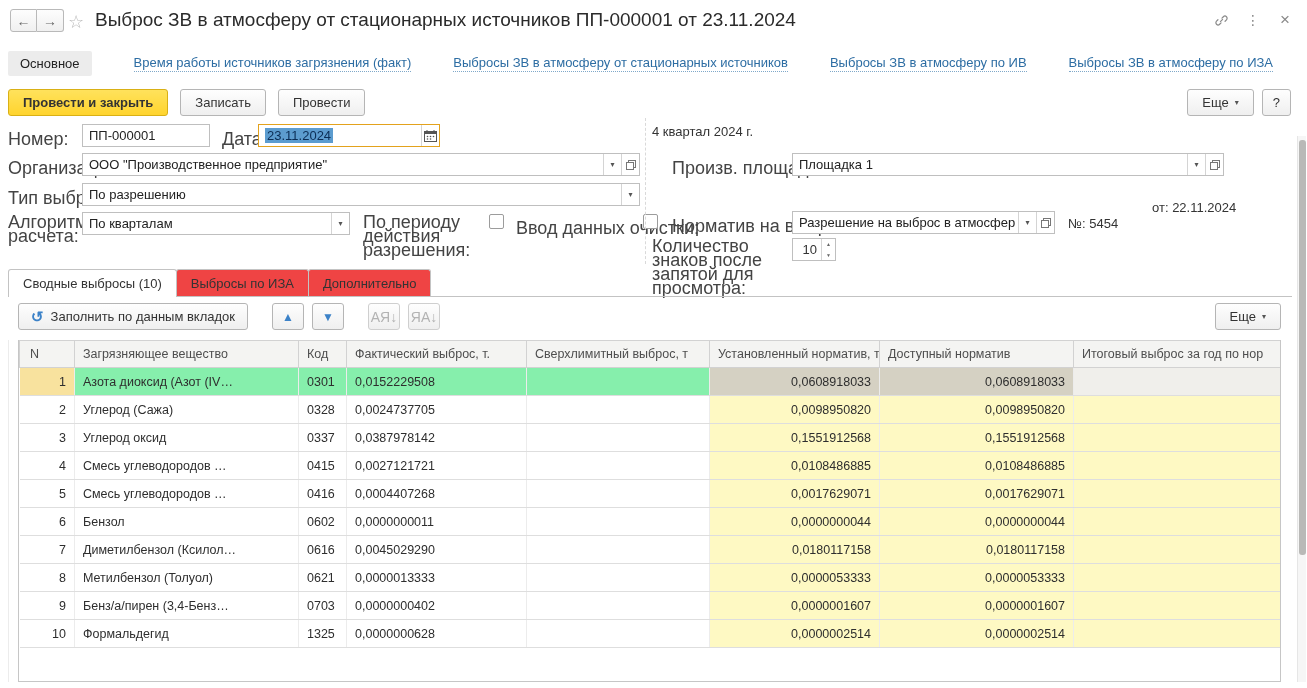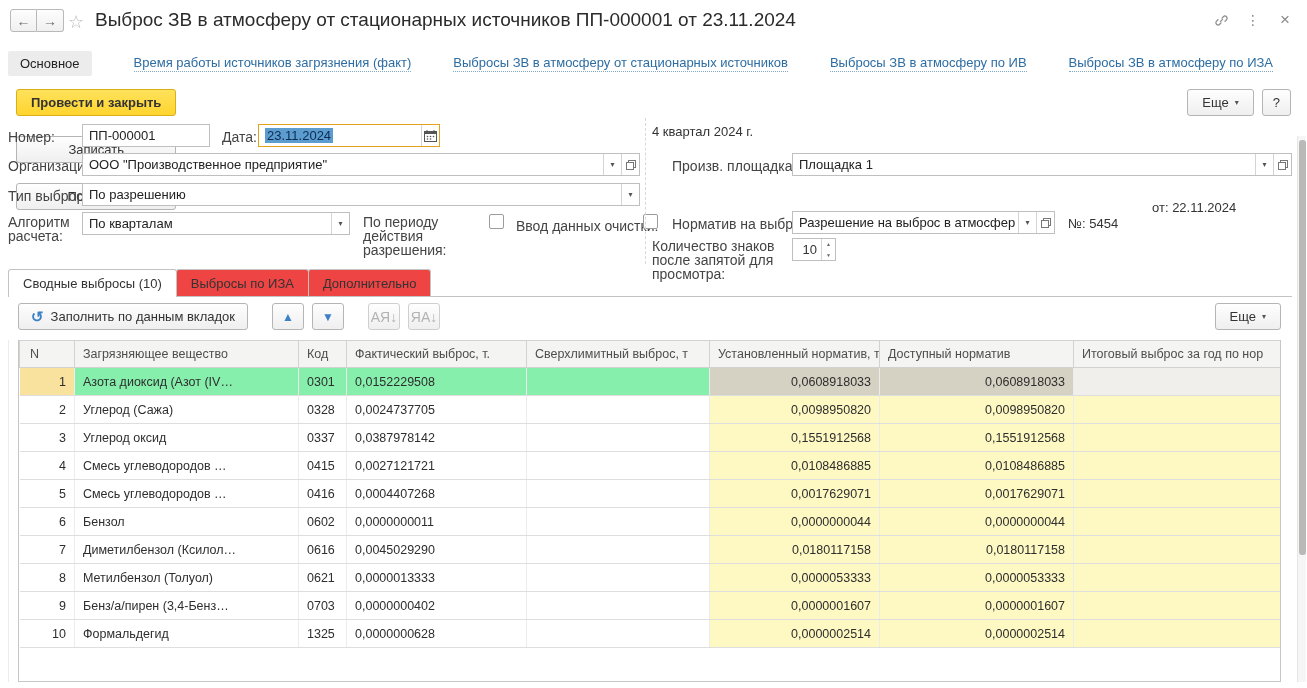--- a/index.html
+++ b/index.html
@@ -22,26 +22,26 @@
   
   .navbar { position:absolute; left:8px; top:49px; height:28px; display:flex; align-items:center; gap:42px; white-space:nowrap; }
   .navactive { background:#ececec; padding:5px 12px; font-size:13px; color:#222; border-radius:2px; }
   .navlink { font-size:13px; color:#2d6da3; border-bottom:1px dotted #7fa8c9; padding-bottom:1px; cursor:pointer; }
 
   
   .cmdbar { position:absolute; left:8px; top:89px; width:1291px; height:28px; }
   .btn { display:inline-flex; align-items:center; justify-content:center; height:27px; border:1px solid #b5b5b5;
          background:linear-gradient(#fefefe,#efefef); border-radius:3px; padding:0 14px; font-size:13px; color:#333; cursor:pointer; }
   .btn-primary { background:linear-gradient(#ffe25c,#ffd42e); border:1px solid #d9b015; font-weight:bold; }
-  .cmd-left { position:absolute; left:8px; top:0; display:flex; gap:20px;flex-direction:column; }
+  .cmd-left { position:absolute; left:0; top:0; display:flex; gap:12px; }
   .cmd-right { position:absolute; right:8px; top:0; display:flex; gap:8px; }
   .dd-arrow { font-size:8px; color:#555; margin-left:6px; }
 
   
-  .label { position:absolute; font-size:14px; color:#444; white-space:nowrap; }
+  .label { position:absolute; font-size:18px; color:#444; white-space:nowrap; }
   .label2 { white-space:normal; line-height:14px; }
   .field { position:absolute; height:23px; border:1px solid #bfbfbf; background:#fff; display:flex; align-items:center; font-size:13px; color:#222; }
   .field .val { flex:1; padding:0 6px; white-space:nowrap; overflow:hidden; }
   .fbtn { width:18px; height:100%; border-left:1px solid #d4d4d4; display:flex; align-items:center; justify-content:center; color:#555; cursor:pointer; flex:none; }
   .fbtn.small { font-size:8px; }
   .field.focused { border:1px solid #e3a21d; }
   .seltext { background:#5c9ccf; color:#0b2d55; padding:1px 2px; }
   .divider-v { position:absolute; left:645px; top:118px; height:146px; border-left:1px dashed #d9d9d9; }
   .quarter { position:absolute; left:652px; top:124px; font-size:13px; color:#333; }
   .checkbox { position:absolute; width:15px; height:15px; border:1px solid #9c9c9c; background:#fff; border-radius:2px; cursor:pointer; }
@@ -198,21 +198,21 @@
   <div class="label label2" style="left:363px; top:215px; width:122px;">По периоду действия разрешения:</div>
   <div class="checkbox" style="left:489px; top:214px;"></div>
   <div class="label" style="left:516px; top:218px;">Ввод данных очистки:</div>
   <div class="checkbox" style="left:643px; top:214px;"></div>
 
   <div class="divider-v"></div>
 
   <div class="quarter">4 квартал 2024 г.</div>
 
   <div class="label" style="left:672px; top:158px;">Произв. площадка:</div>
-  <div class="field" style="left:792px; top:153px; width:500px;">
+  <div class="field" style="left:792px; top:153px; width:432px;">
     <span class="val">Площадка 1</span>
     <span class="fbtn small">▾</span>
     <span class="fbtn">
       <svg class="lic" width="12" height="12" viewBox="0 0 12 12">
           <rect x="3.5" y="1.5" width="7" height="7" fill="#fff" stroke="#777"></rect>
           <rect x="1.5" y="3.5" width="7" height="7" fill="#fff" stroke="#777"></rect>
         </svg>
     </span>
   </div>
 

